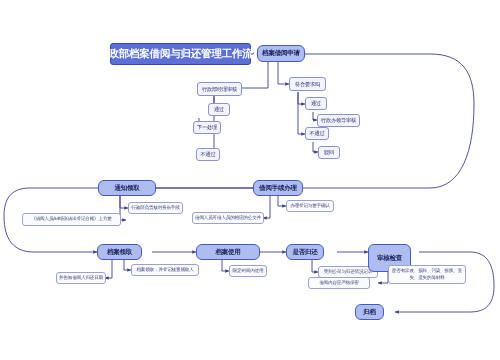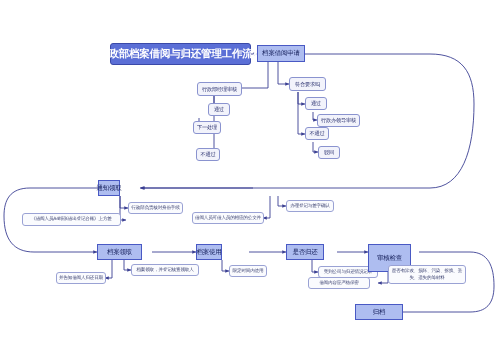--- a/index.html
+++ b/index.html
@@ -42,22 +42,22 @@
     font-size: 10.5px;
     font-weight: bold;
     border-radius: 3px;
   }
   
   .n-stage {
     background: #aebdf0;
     border: 1px solid #4959c4;
     color: #1b2560;
     font-size: 6.5px;
-    font-weight: normal;
-    border-radius: 0;
+    font-weight: bold;
+    border-radius: 6px;
   }
   
   .n-sub {
     background: #f2f3fb;
     border: 1px solid #8a93cf;
     color: #2b3270;
     font-size: 5.2px;
     border-radius: 3px;
   }
   
@@ -149,36 +149,37 @@
   <div class="node n-sub" style="left:305px;top:97px;width:22px;height:13px;">通过</div>
   <div class="node n-sub" style="left:317px;top:114px;width:43px;height:13px;">行政办领导审核</div>
   <div class="node n-sub" style="left:305px;top:127px;width:24px;height:13px;">不通过</div>
   <div class="node n-sub" style="left:318px;top:146px;width:22px;height:13px;">驳回</div>
 
   <div class="node n-sub" style="left:197px;top:82px;width:45px;height:14px;">行政部经理审核</div>
   <div class="node n-sub" style="left:208px;top:103px;width:22px;height:13px;">通过</div>
   <div class="node n-sub" style="left:193px;top:121px;width:28px;height:13px;">下一处理</div>
   <div class="node n-sub" style="left:196px;top:148px;width:24px;height:13px;">不通过</div>
 
-  <div class="node n-stage" style="left:98px;top:180px;width:22px;height:16px;">通知领取</div>
+  <div class="node n-stage" style="left:98px;top:180px;width:58px;height:16px;">通知领取</div>
   <div class="node n-note" style="left:128px;top:202px;width:55px;height:12px;">行政部负责核对身份手续</div>
   <div class="node n-note" style="left:22px;top:213px;width:99px;height:13px;">《借阅人员A4纸张借出登记台账》上方签</div>
 
+  <div class="node n-stage" style="left:253px;top:180px;width:50px;height:16px;">借阅手续办理</div>
   <div class="node n-note" style="left:286px;top:200px;width:48px;height:12px;">办理登记与签字确认</div>
   <div class="node n-note" style="left:192px;top:212px;width:72px;height:12px;">借阅人员可借人员的相应的公文件</div>
 
   <div class="node n-stage" style="left:97px;top:244px;width:45px;height:16px;">档案领取</div>
   <div class="node n-note" style="left:131px;top:264px;width:68px;height:12px;">档案领取，并登记核查领取人</div>
   <div class="node n-note" style="left:56px;top:272px;width:50px;height:12px;">并告知借阅人归还日期</div>
 
-  <div class="node n-stage" style="left:196px;top:244px;width:26px;height:16px;">档案使用</div>
+  <div class="node n-stage" style="left:196px;top:244px;width:64px;height:16px;">档案使用</div>
   <div class="node n-note" style="left:229px;top:265px;width:38px;height:12px;">限定时间内使用</div>
 
   <div class="node n-stage" style="left:286px;top:244px;width:38px;height:16px;">是否归还</div>
   <div class="node n-note" style="left:318px;top:266px;width:60px;height:12px;">受到公司与归还情况记录</div>
 
   <div class="node n-stage" style="left:368px;top:244px;width:43px;height:28px;">审核检查</div>
   <div class="node n-note" style="left:388px;top:265px;width:78px;height:19px;">是否有涂改、损坏、污染、拆换、丢失、遗失的等材料</div>
   <div class="node n-note" style="left:308px;top:277px;width:62px;height:12px;">借阅内容应严格保密</div>
 
-  <div class="node n-stage" style="left:355px;top:304px;width:48px;height:16px;">归档</div>
+  <div class="node n-stage" style="left:355px;top:304px;width:29px;height:16px;">归档</div>
 
 </div>
 
 </body></html>

